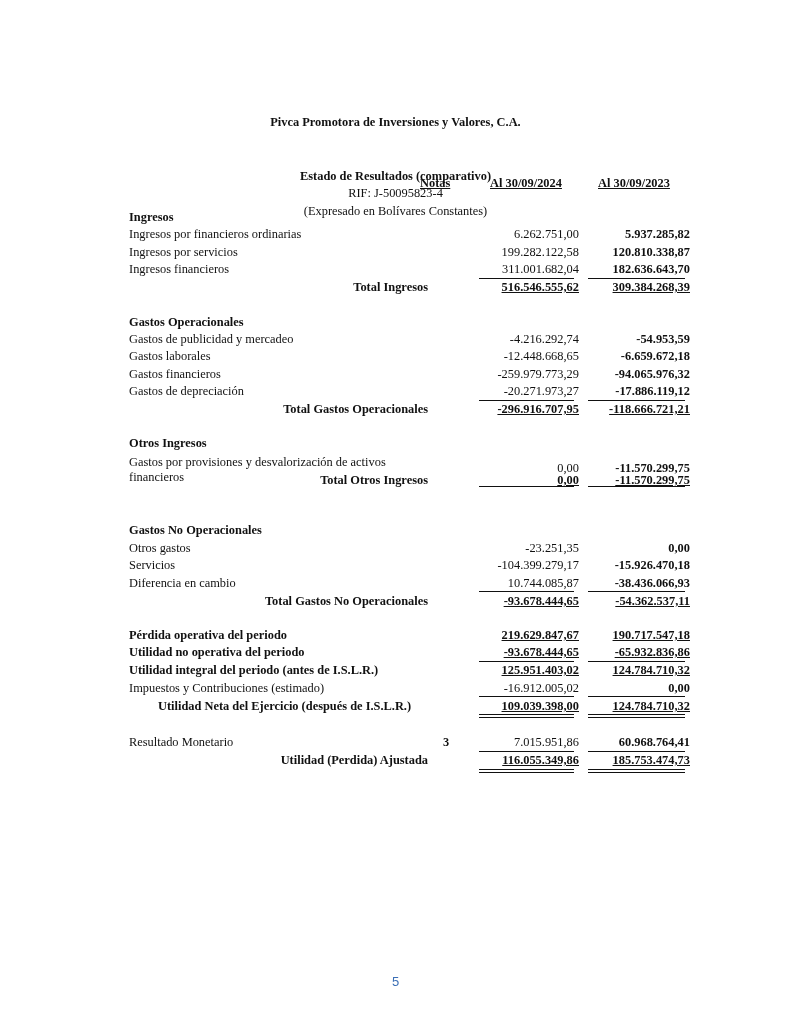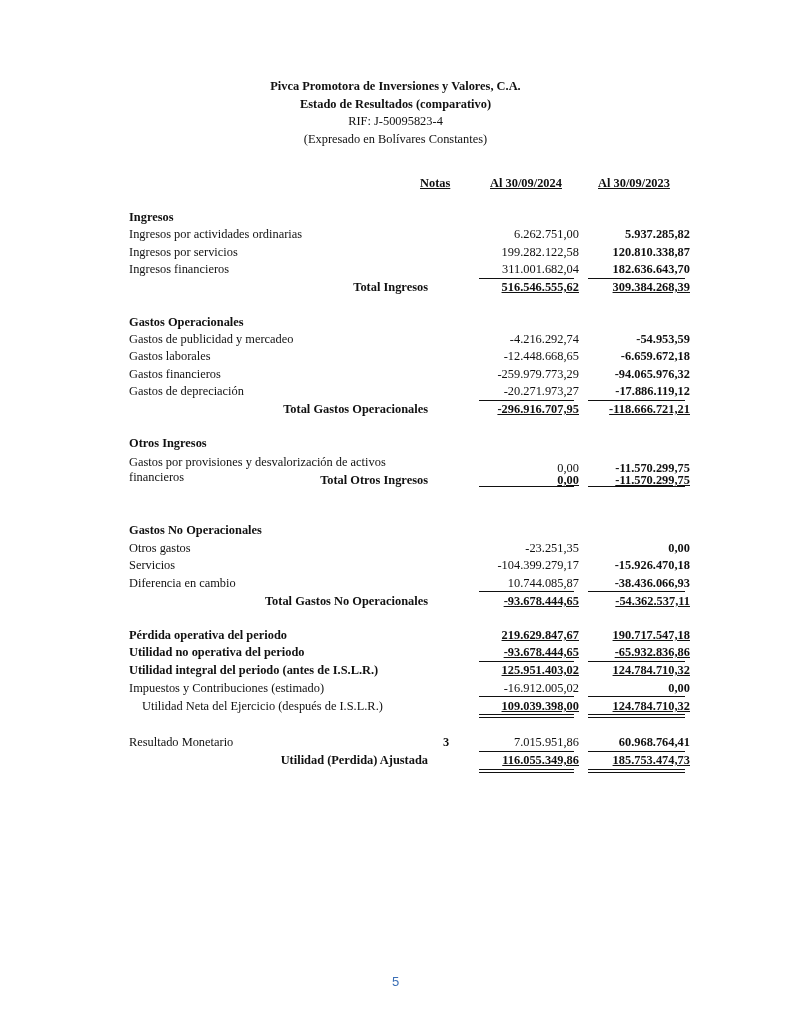--- a/index.html
+++ b/index.html
@@ -1,28 +1,28 @@
 <!DOCTYPE html>
 <html><head>
   <meta charset="utf-8">
   <style>
     html, body { margin: 0; padding: 0; background: #ffffff; }
     body {
       width: 791px; height: 1024px; position: relative; overflow: hidden;
       font-family: "Liberation Serif", serif; color: #111; font-size: 12.4px;
     }
     .header { position: absolute; top: 78px; left: 0; width: 791px; text-align: center; line-height: 17.5px; }
-    .header .b { font-weight: bold; }
+    .header .b { font-weight: bold; margin-top: 36px; }
     .colhead { position: absolute; top: 176px; left: 0; width: 791px; height: 18px; }
     .colhead span { position: absolute; font-weight: bold; text-decoration: underline; }
     .row { position: absolute; left: 0; width: 791px; height: 17px; line-height: 17px; padding-left: 6px; }
     .row .label { position: absolute; left: 129px; white-space: nowrap; }
     .row .label.total { left: auto; right: 369px; text-align: right; font-weight: bold; }
     .row .label.bold { font-weight: bold; }
-    .row .label.indent { left: 142px; font-weight: normal; }
+    .row .label.indent { left: 158px; font-weight: bold; }
     .row .note { position: absolute; left: 441px; width: 10px; text-align: center; font-weight: bold; }
     .row .v1 { position: absolute; right: 218px; width: 96px; text-align: right; }
     .row .v2 { position: absolute; right: 107px; width: 96px; text-align: right; font-weight: bold; }
     .row.bold .v1, .row.bold .v2 { font-weight: bold; text-decoration: underline; }
     .line { position: absolute; height: 0; border-top: 1.6px solid #111; }
     .l1 { left: 479px; width: 95px; }
     .l2 { left: 588px; width: 97px; }
     .dbl { border-top: 1.3px solid #111; }
     .dbl::after { content: ""; position: absolute; left: 0; right: 0; top: 1.5px; border-top: 1.3px solid #111; }
     .wrap2 { position: absolute; left: 129px; top: 0; line-height: 15px; width: 300px; }
@@ -41,21 +41,21 @@
 <div class="colhead">
   <span style="left:420px">Notas</span>
   <span style="left:490px">Al 30/09/2024</span>
   <span style="left:598px">Al 30/09/2023</span>
 </div>
 
 <div class="row" style="top:209px">
     <span class="label bold">Ingresos</span>
   </div>
 <div class="row" style="top:226px">
-    <span class="label">Ingresos por actividades ordinarias</span>
+    <span class="label">Ingresos por financieros ordinarias</span>
     <span class="v1">6.262.751,00</span>
     <span class="v2">5.937.285,82</span>
   </div>
 <div class="row" style="top:244px">
     <span class="label">Ingresos por servicios</span>
     <span class="v1">199.282.122,58</span>
     <span class="v2">120.810.338,87</span>
   </div>
 <div class="row" style="top:261px">
     <span class="label">Ingresos financieros</span>

